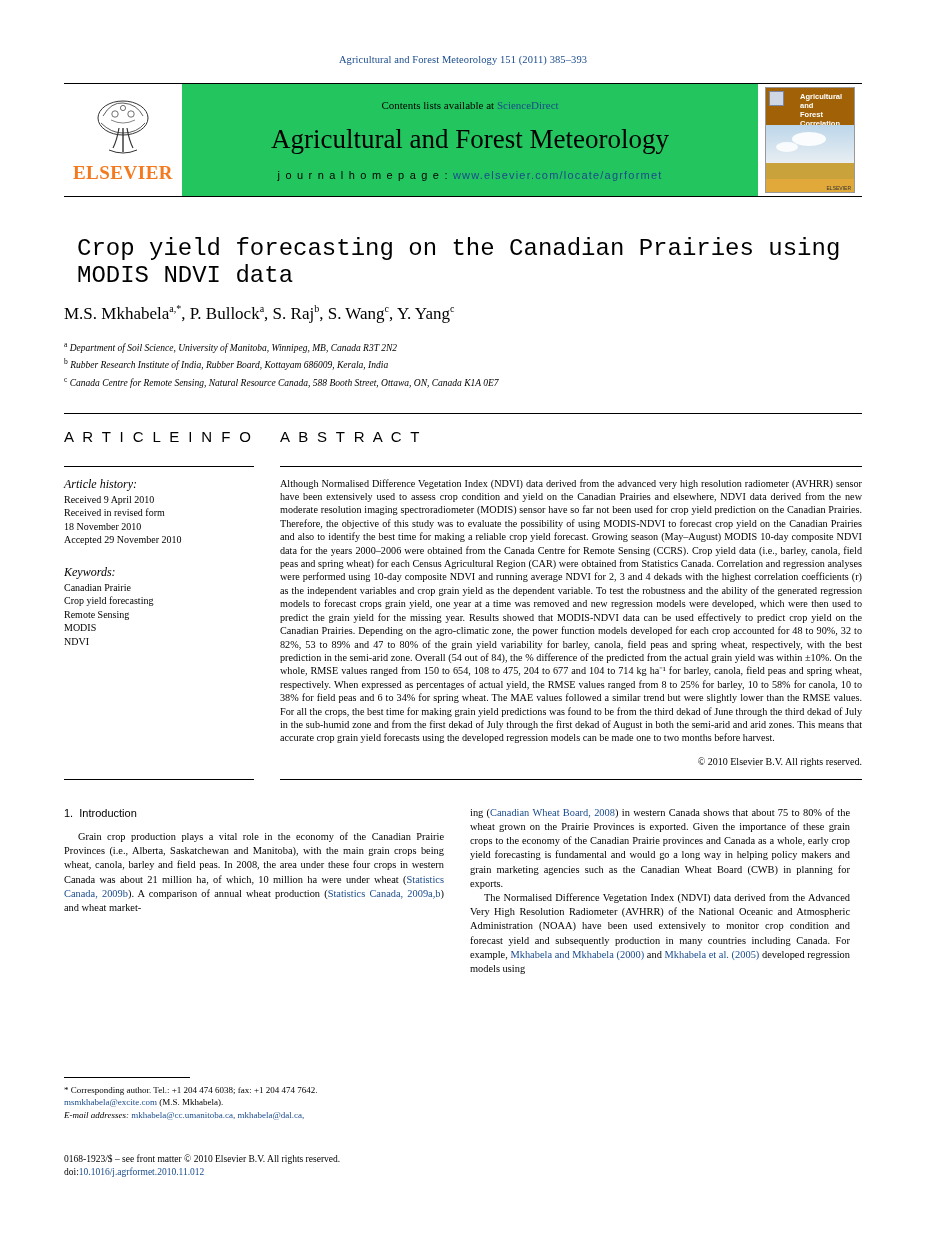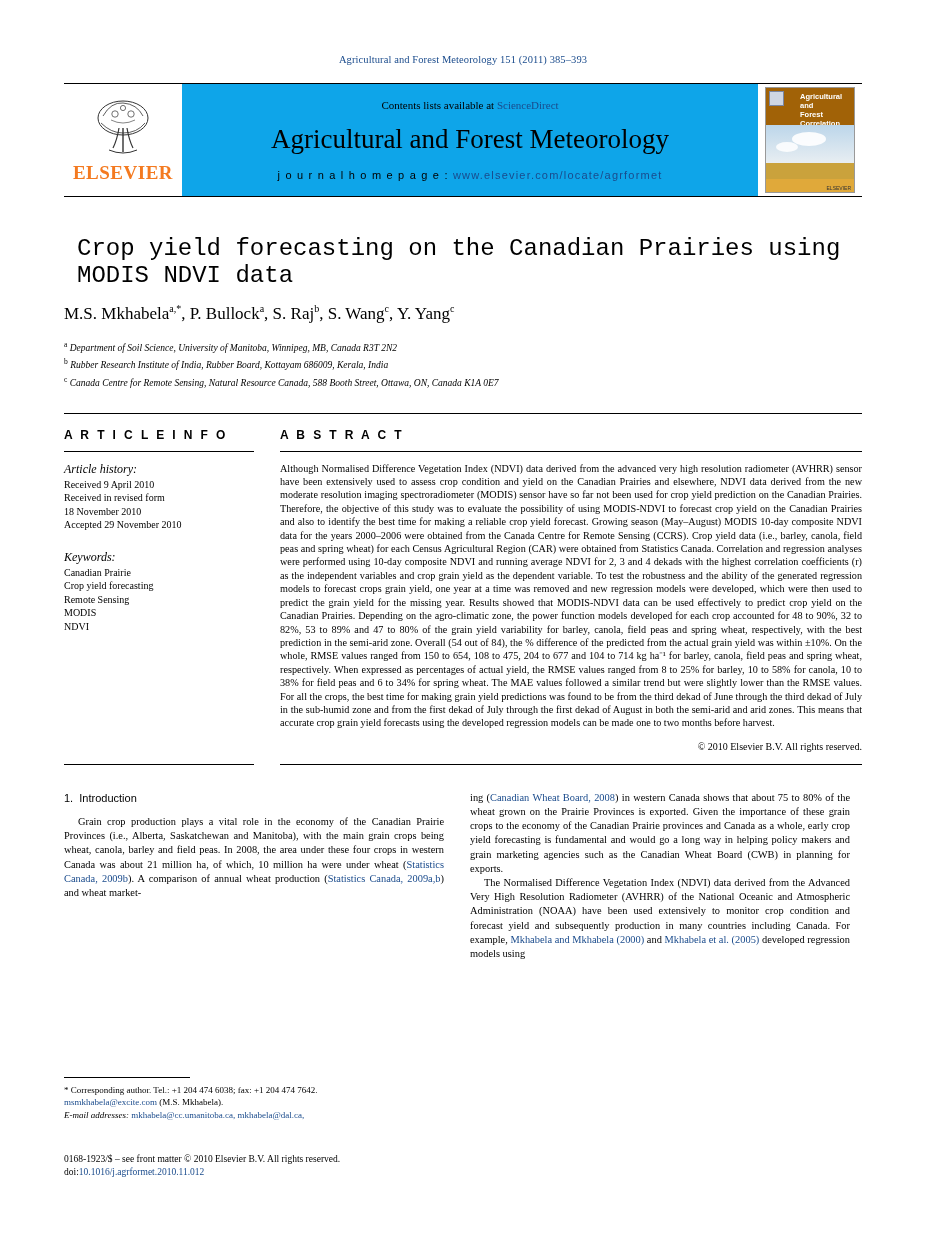--- a/index.html
+++ b/index.html
@@ -55,21 +55,21 @@
   .elsevier-word {
     color: #f47a20;
     font-family: "Liberation Serif", serif;
     font-weight: bold;
     font-size: 19px;
     letter-spacing: 0.5px;
     margin-top: 2px;
   }
   .masthead-center {
     flex: 1;
-    background: #0ea5e9;
+    background: #22c55e;
     display: flex;
     flex-direction: column;
     align-items: center;
     justify-content: center;
     position: relative;
   }
   .contents-line {
     font-size: 11px;
     margin-top: 4px;
   }
@@ -207,24 +207,24 @@
   .col-info {
     width: 216px;
     padding-right: 26px;
     box-sizing: border-box;
   }
   .col-abstract {
     flex: 1;
   }
   .sec-head {
     font-family: "Liberation Sans", sans-serif;
-    font-size: 12px;
+    font-size: 15px;
     letter-spacing: 2.4px;
-    font-weight: bold;
-    margin-bottom: 9px;
+    font-weight: normal;
+    margin-bottom: 21px;
   }
   .rule-under-head {
     border-bottom: 1px solid #000;
     margin-bottom: 10px;
   }
   .info-label {
     font-style: italic;
     font-size: 12px;
     margin-bottom: 1px;
   }

